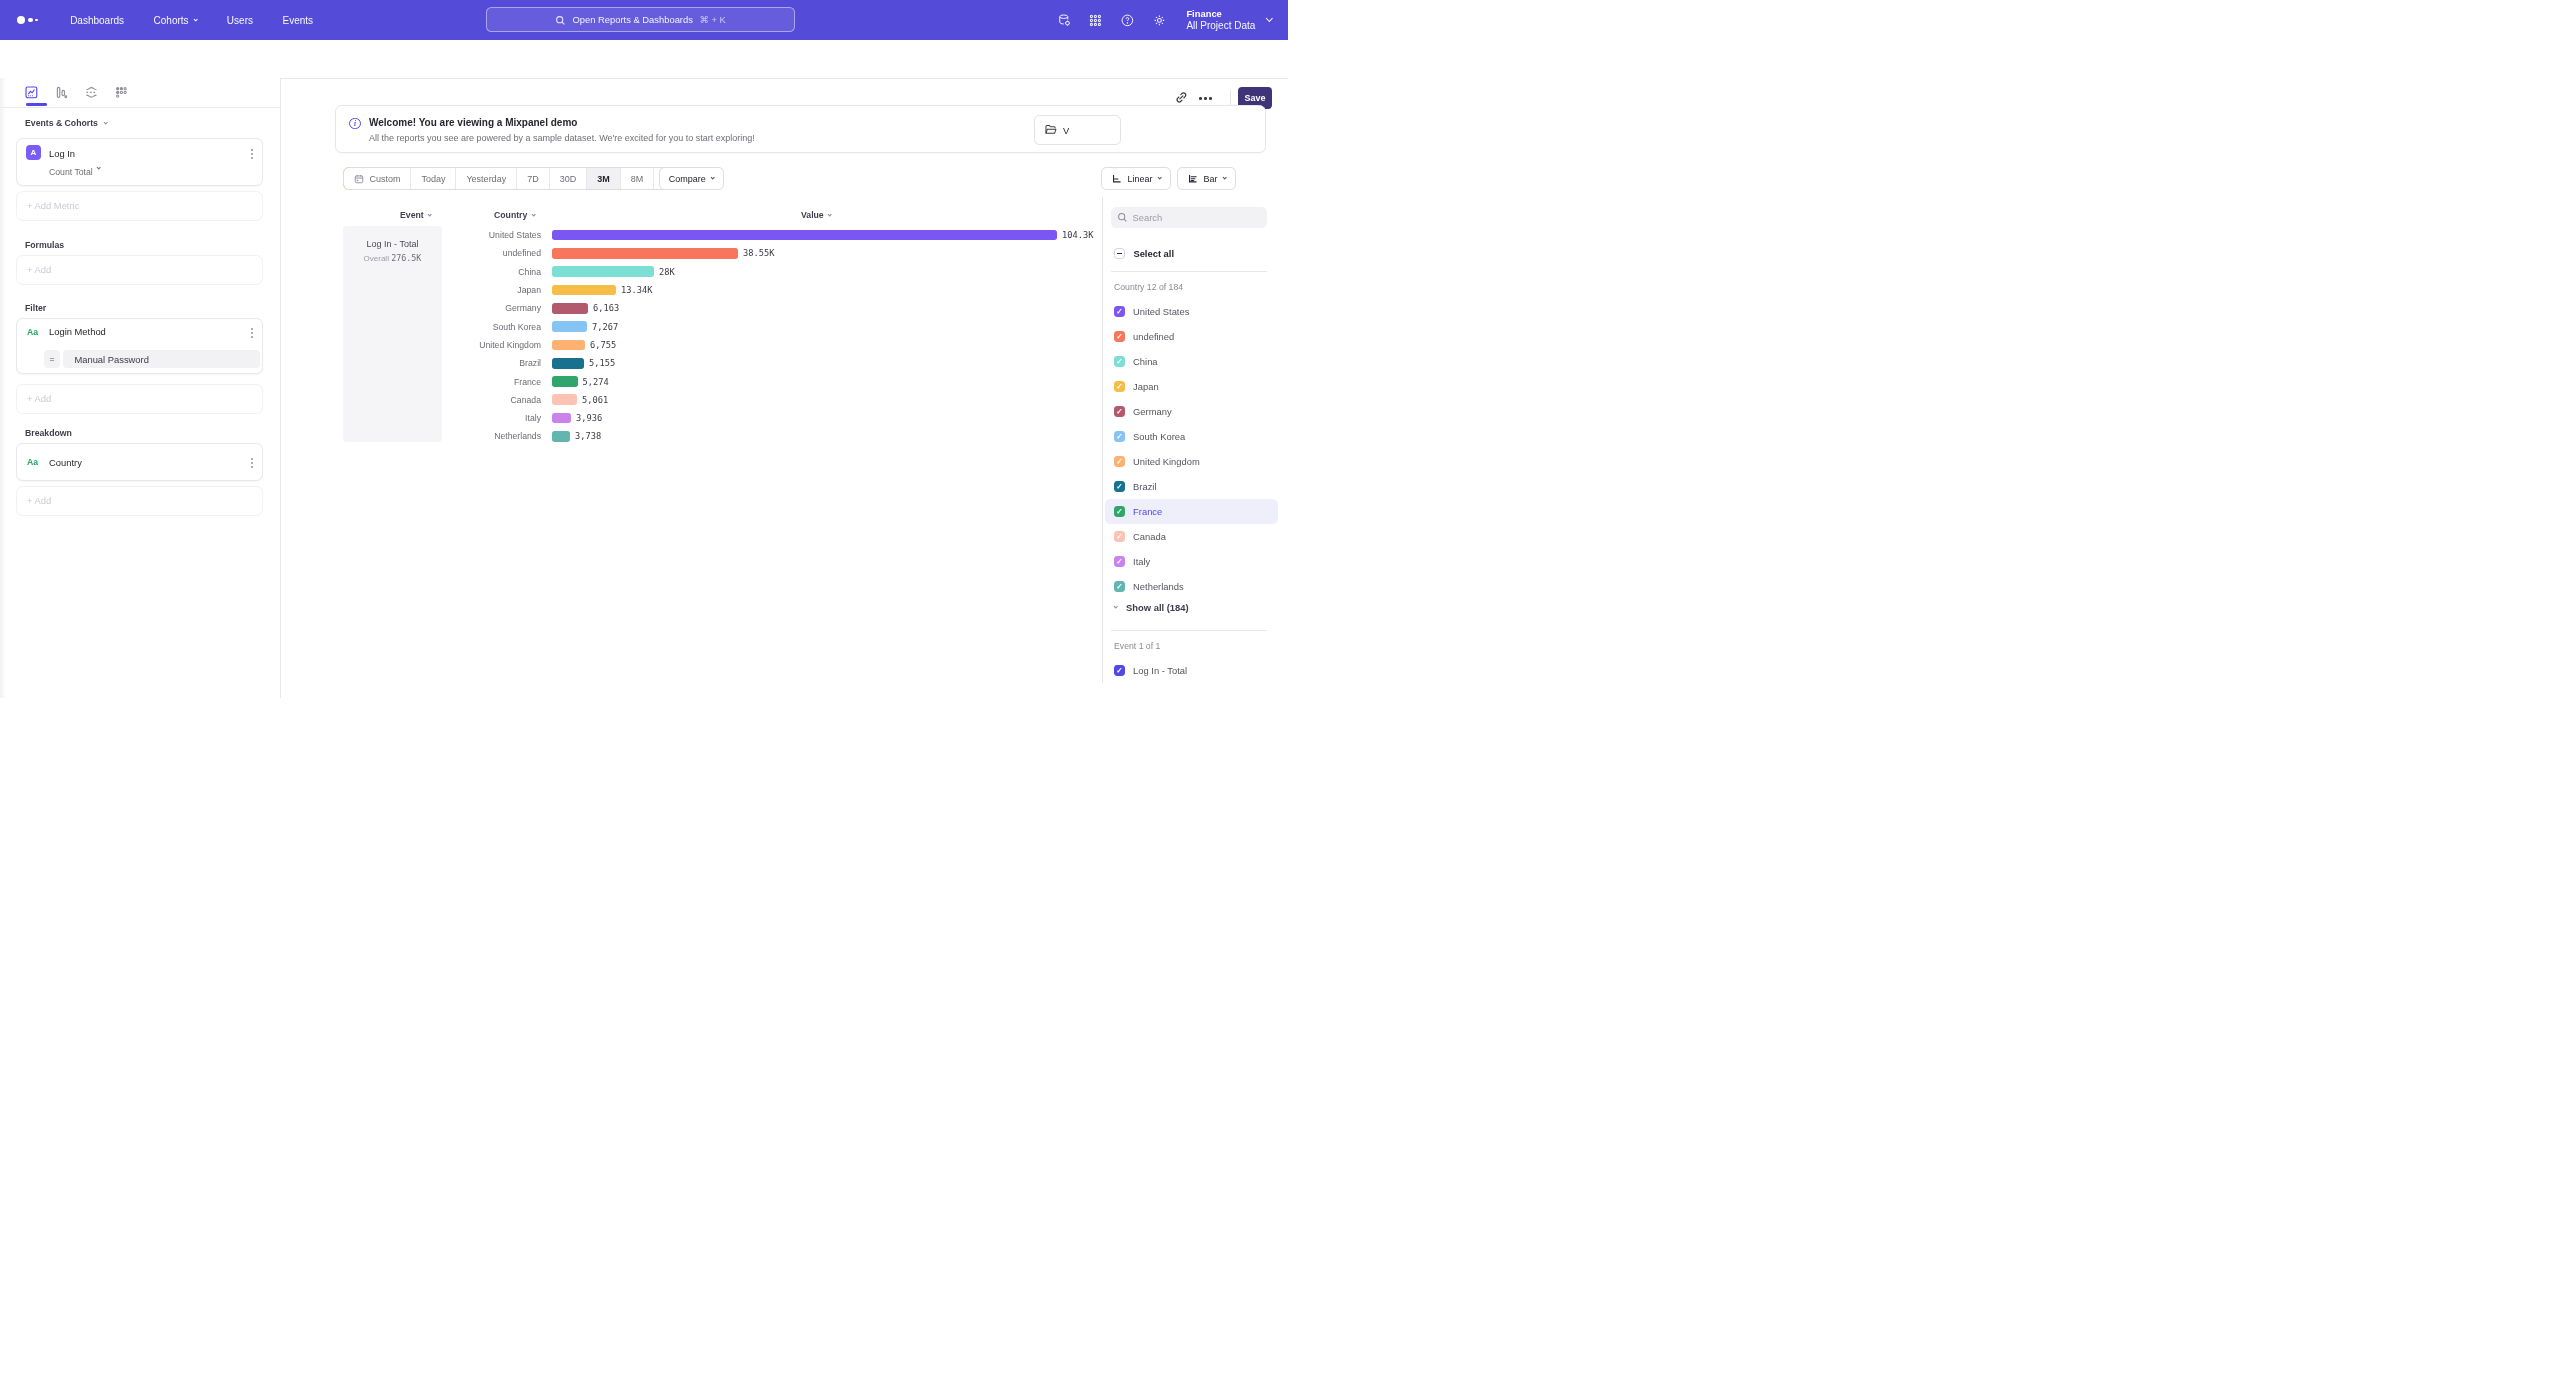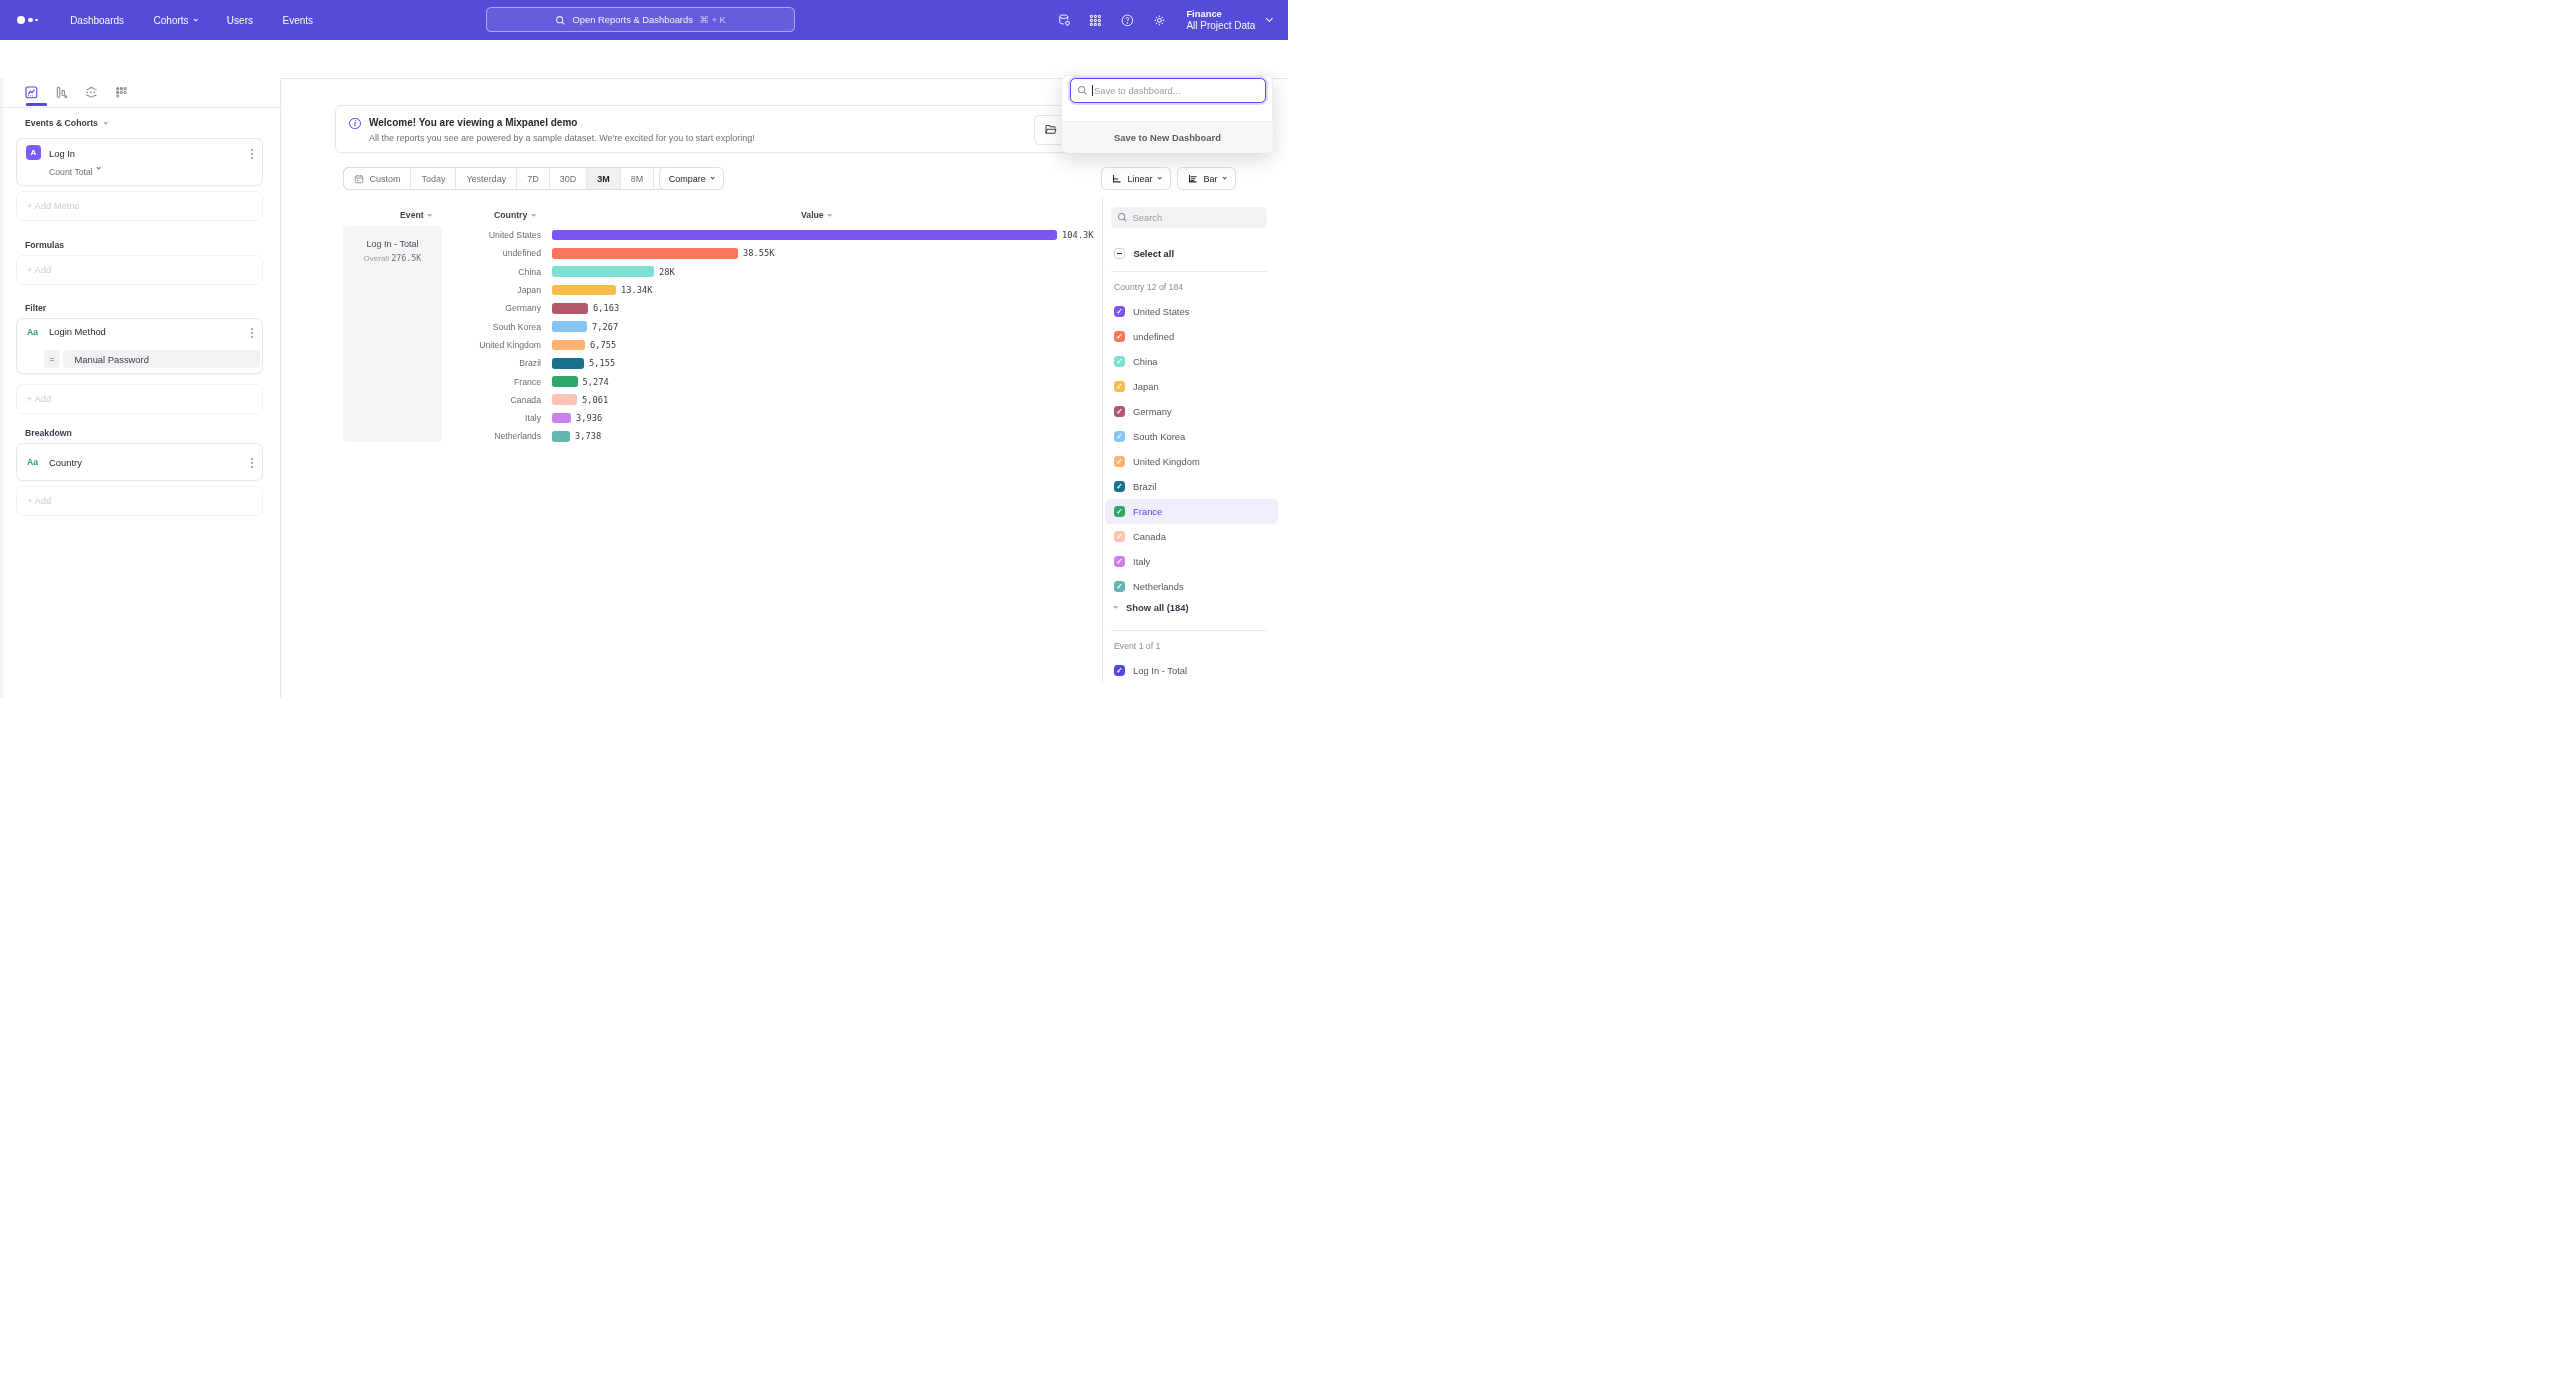--- a/index.html
+++ b/index.html
@@ -295,31 +295,20 @@
     <div class="banner-sub">All the reports you see are powered by a sample dataset. We're excited for you to start exploring!</div>
     <div class="banner-btn">
       <svg width="13.4" height="13.4" viewBox="0 0 24 24" fill="none" stroke="#3A3A44" stroke-width="1.8" stroke-linejoin="round">
           <path d="M3.5 18.5V6.5c0-1 .8-1.8 1.8-1.8h4.4l2 2h6.6c1 0 1.7.8 1.7 1.8v1"></path>
           <path d="M3.5 18.5l2.6-7.5h15.4l-2.5 7.5z"></path>
         </svg>
       <span>V</span>
     </div>
   </div>
 
-  <div class="popover">
-    <div class="pop-input-wrap">
-      <input class="pop-input" placeholder="Save to dashboard..." style="">
-      <svg class="pop-mag" width="10.7" height="10.7" viewBox="0 0 16 16" fill="none" stroke="#8A8A94" stroke-width="1.5">
-          <circle cx="7" cy="7" r="4.6"></circle>
-          <path d="M10.6 10.6L14 14"></path>
-        </svg>
-      <div class="pop-caret"></div>
-    </div>
-    <div class="pop-footer">Save to New Dashboard</div>
-  </div>
 
   <div class="seg-control" id="range-segments">
       <button class="seg">
         <svg width="10" height="10" viewBox="0 0 16 16" fill="none" stroke="#8A8A94" stroke-width="1.4">
           <rect x="2" y="3" width="12" height="11" rx="2"></rect>
           <path d="M5 1.5v3M11 1.5v3M2 6.5h12"></path>
           <rect x="4.5" y="9" width="2.4" height="2.4" rx="0.6" fill="#8A8A94" stroke="none"></rect>
         </svg>
         <span>Custom</span>
       </button>

